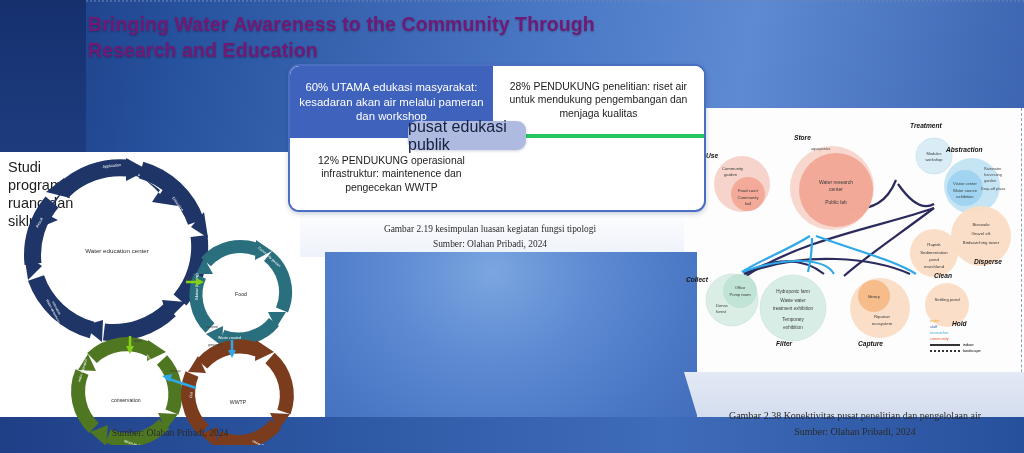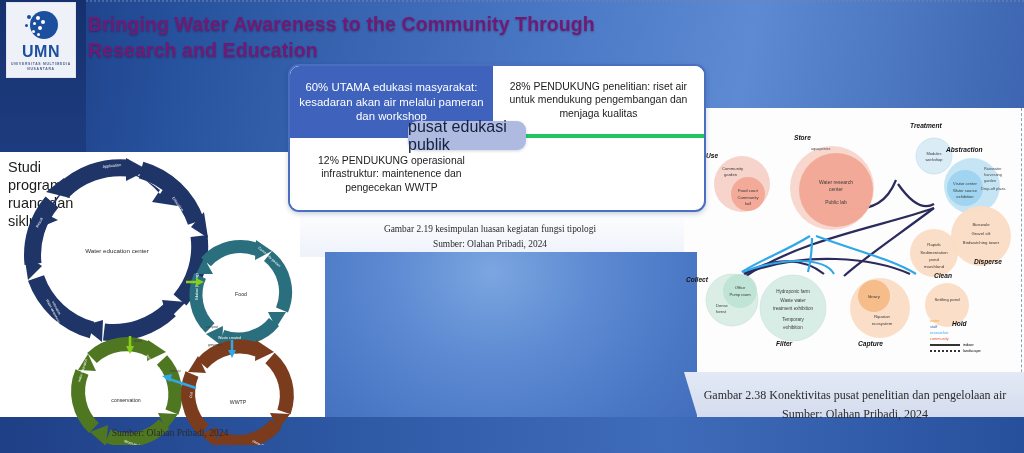--- a/index.html
+++ b/index.html
@@ -116,21 +116,21 @@
     box-shadow:0 1px 3px rgba(20,35,80,.2);
   }
 
   
   .caption{
     position:absolute;text-align:center;color:#2b2b2b;
     font-family:"Liberation Serif",serif;line-height:1.55;
   }
   .cap-mid{left:330px;top:222px;width:320px;font-size:9.4px;}
   .cap-left{left:20px;top:426px;width:300px;font-size:9.6px;}
-  .cap-right{left:690px;top:386px;width:330px;font-size:12px;}
+  .cap-right{left:690px;top:408px;width:330px;font-size:10px;}
   .source-note{
     position:absolute;right:6px;bottom:8px;
     color:#ffffff;font-size:11.4px;font-style:italic;font-weight:bold;
     letter-spacing:.1px;
   }
 
   
   .cycles{position:absolute;left:0;top:150px;width:325px;height:295px;}
   .studi-label{
     position:absolute;left:8px;top:158px;width:78px;
@@ -161,35 +161,20 @@
   <div class="bg-whitepanel-left"></div>
   <div class="bg-whitepanel-mid"></div>
   <div class="bg-midsoft"></div>
   <div class="bg-whitepanel-right">
     <div class="dashed-right"></div>
   </div>
   <div class="bg-centerblue"></div>
   <div class="bg-rightlow"></div>
   <div class="bg-bottomband"></div>
 
-  <div class="logo">
-    <div class="logo-mark">
-      <div class="logo-circle"></div>
-      <div class="logo-dot d1"></div>
-      <div class="logo-dot d2"></div>
-      <div class="logo-dot d3"></div>
-      <div class="logo-dot d4"></div>
-      <div class="logo-dot d5"></div>
-      <div class="logo-dot d6"></div>
-      <div class="logo-dot o1"></div>
-      <div class="logo-dot o2"></div>
-    </div>
-    <div class="logo-text">UMN</div>
-    <div class="logo-sub">UNIVERSITAS MULTIMEDIA NUSANTARA</div>
-  </div>
 
   <div class="title">Bringing Water Awareness to the Community Through Research and Education</div>
 
   <div class="matrix">
     <div class="cell q1">60% UTAMA edukasi masyarakat: kesadaran akan air melalui pameran dan workshop</div>
     <div class="cell q2">28% PENDUKUNG penelitian: riset air untuk mendukung pengembangan dan menjaga kualitas</div>
     <div class="cell q4">12% PENDUKUNG operasional infrastruktur: maintenence dan pengecekan WWTP</div>
   </div>
   <div class="pill">pusat edukasi publik</div>
 

